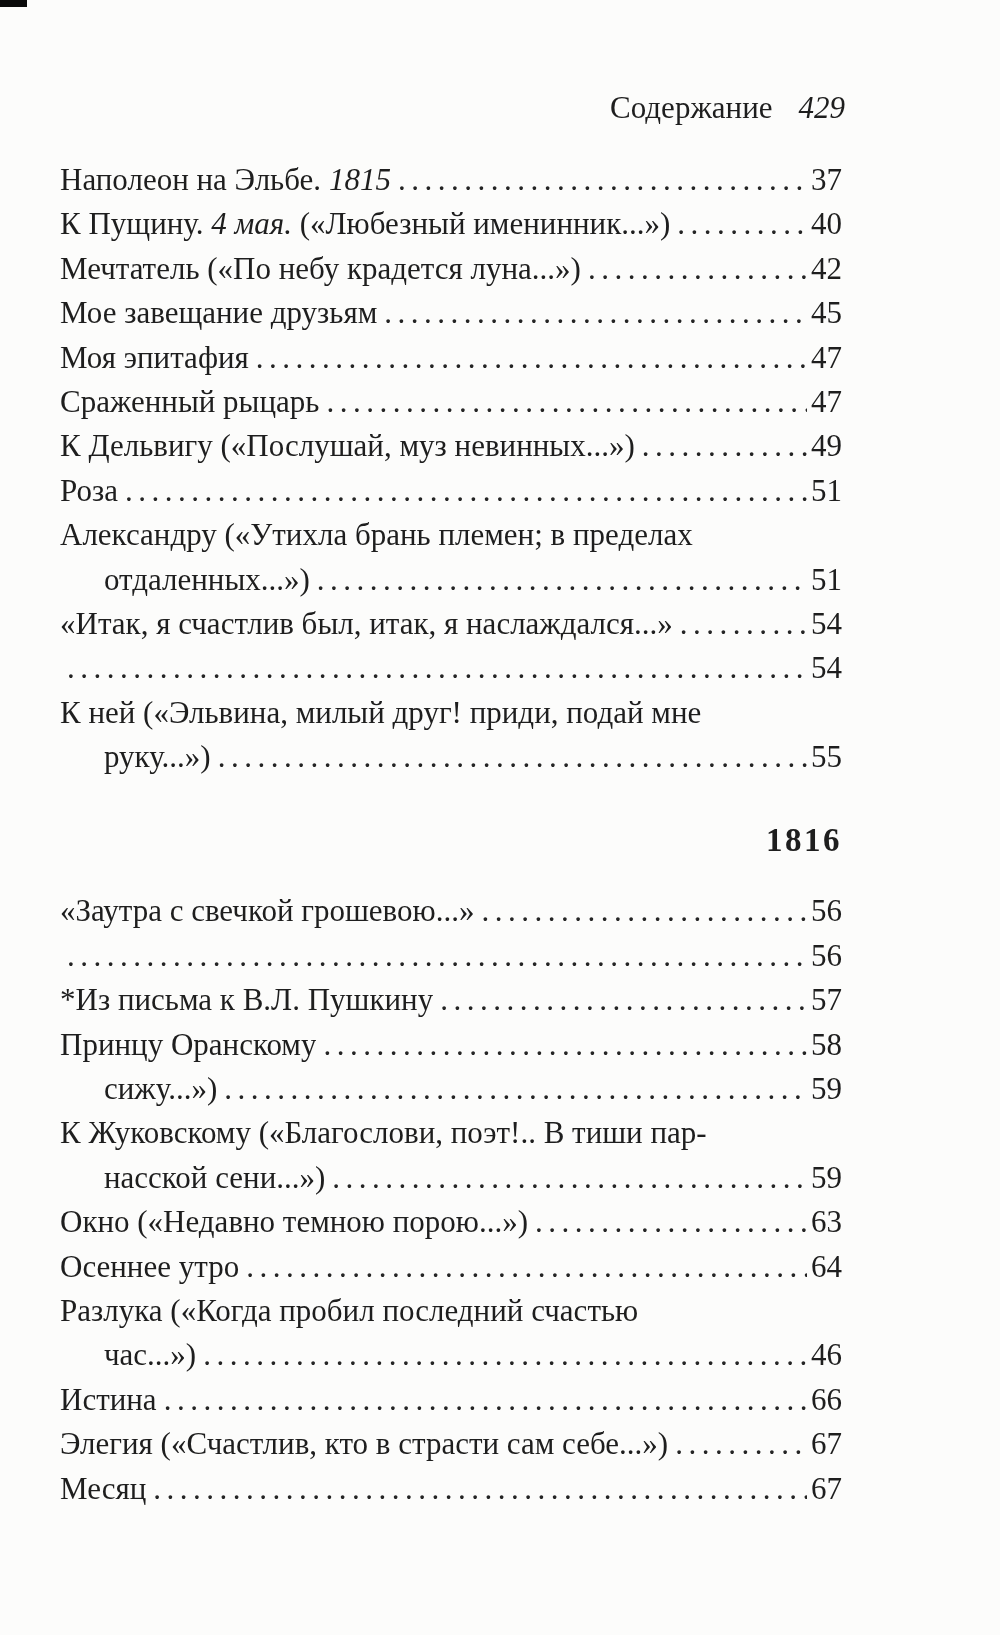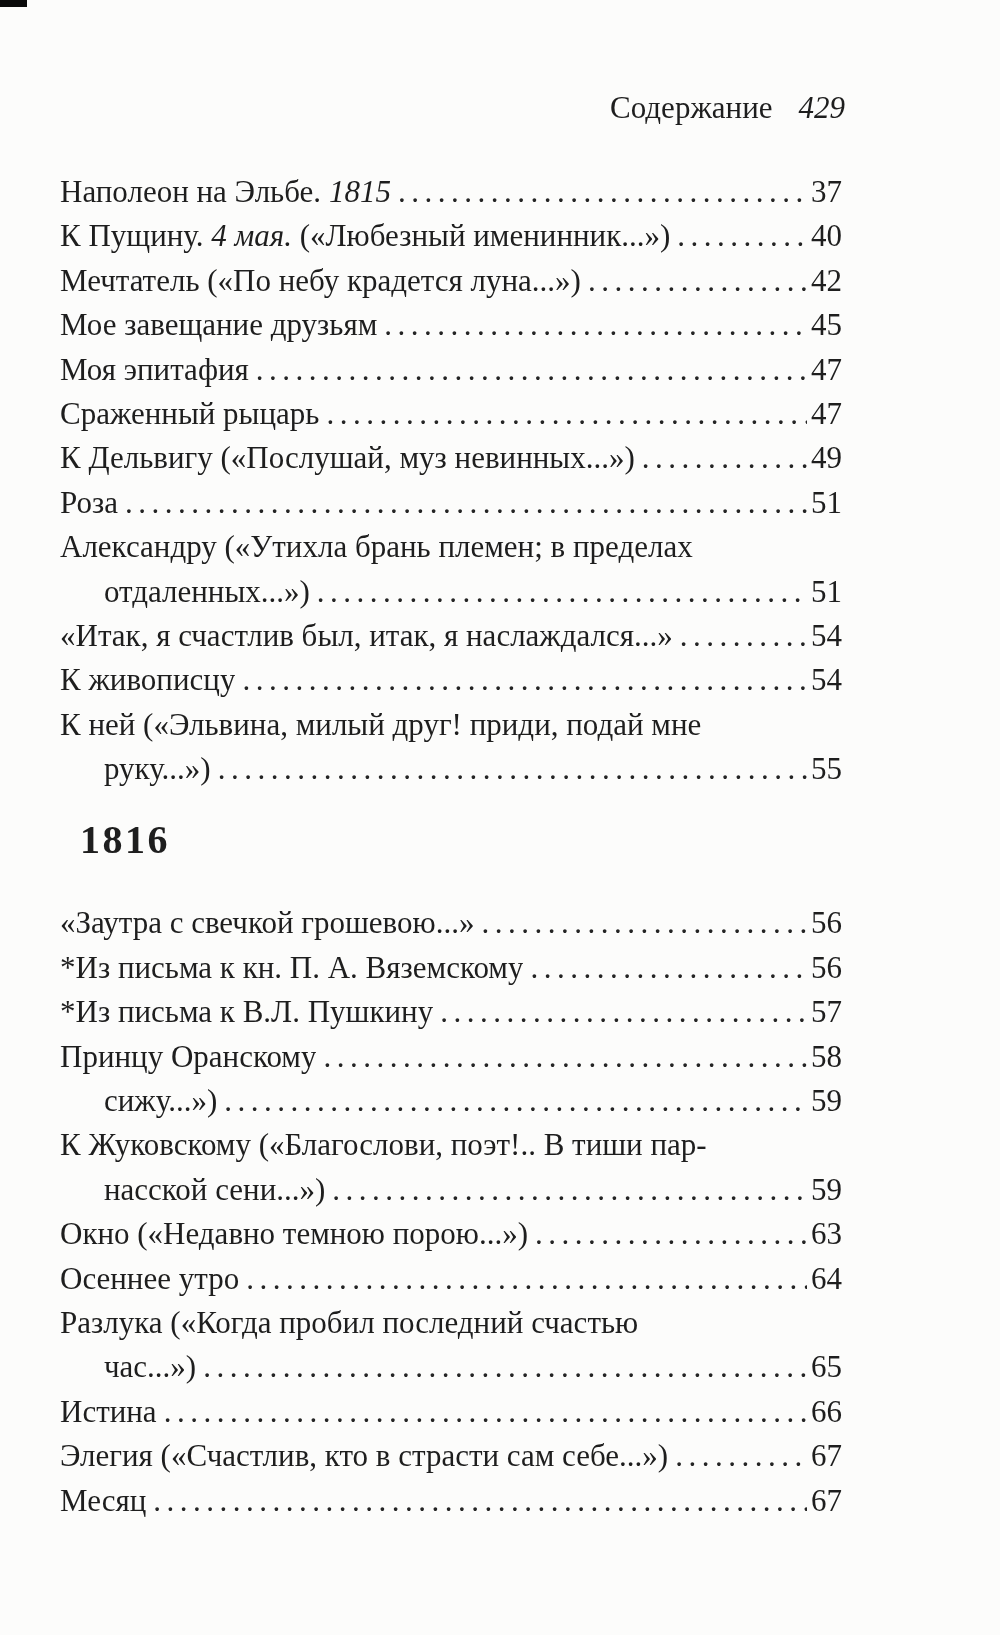--- a/index.html
+++ b/index.html
@@ -34,41 +34,40 @@
   .toc-line {
     display: flex;
     align-items: baseline;
     height: 44.4px;
     line-height: 44.4px;
     white-space: nowrap;
   }
   .toc-line .t {
     flex: 0 1 auto;
     overflow: hidden;
-    margin-top: 12px;
   }
   .toc-line.cont { padding-left: 44px; }
   .it { font-style: italic; }
   .dots {
     flex: 1 1 0;
     min-width: 0;
     overflow: hidden;
     letter-spacing: 5.5px;
     margin-left: 7px;
     color: #242424;
   }
   .pg {
     flex: 0 0 auto;
     margin-left: 4px;
   }
   .year-heading {
-    text-align: left;
+    text-align: right;
     text-indent: 20px;
     font-weight: bold;
-    font-size: 40px;
+    font-size: 33px;
     letter-spacing: 2.5px;
     line-height: 46px;
     margin: 38px 0 26px 0;
   }
 </style>
 </head>
 <body>
 
 <div class="artifact"></div>
 
@@ -145,21 +144,20 @@
     </div>
     <div class="toc-entry">
       <div class="toc-line">
         <span class="t"><span>«Итак, я счастлив был, итак, я наслаждался...»</span></span>
         <span class="dots" aria-hidden="true">........................................................................................................................</span>
         <span class="pg">54</span>
       </div>
     </div>
     <div class="toc-entry">
       <div class="toc-line">
-        <span class="t"><span>К живописцу</span></span>
         <span class="dots" aria-hidden="true">........................................................................................................................</span>
         <span class="pg">54</span>
       </div>
     </div>
     <div class="toc-entry">
       <div class="toc-line">
         <span class="t"><span>К ней («Эльвина, милый друг! приди, подай мне</span></span>
       </div>
       <div class="toc-line cont">
         <span class="t"><span>руку...»)</span></span>
@@ -170,21 +168,20 @@
     <div class="year-heading">1816</div>
     <div class="toc-entry">
       <div class="toc-line">
         <span class="t"><span>«Заутра с свечкой грошевою...»</span></span>
         <span class="dots" aria-hidden="true">........................................................................................................................</span>
         <span class="pg">56</span>
       </div>
     </div>
     <div class="toc-entry">
       <div class="toc-line">
-        <span class="t"><span>*Из письма к кн. П. А. Вяземскому</span></span>
         <span class="dots" aria-hidden="true">........................................................................................................................</span>
         <span class="pg">56</span>
       </div>
     </div>
     <div class="toc-entry">
       <div class="toc-line">
         <span class="t"><span>*Из письма к В.Л. Пушкину</span></span>
         <span class="dots" aria-hidden="true">........................................................................................................................</span>
         <span class="pg">57</span>
       </div>
@@ -227,21 +224,21 @@
         <span class="pg">64</span>
       </div>
     </div>
     <div class="toc-entry">
       <div class="toc-line">
         <span class="t"><span>Разлука («Когда пробил последний счастью</span></span>
       </div>
       <div class="toc-line cont">
         <span class="t"><span>час...»)</span></span>
         <span class="dots" aria-hidden="true">........................................................................................................................</span>
-        <span class="pg">65</span>
+        <span class="pg">46</span>
       </div>
     </div>
     <div class="toc-entry">
       <div class="toc-line">
         <span class="t"><span>Истина</span></span>
         <span class="dots" aria-hidden="true">........................................................................................................................</span>
         <span class="pg">66</span>
       </div>
     </div>
     <div class="toc-entry">

